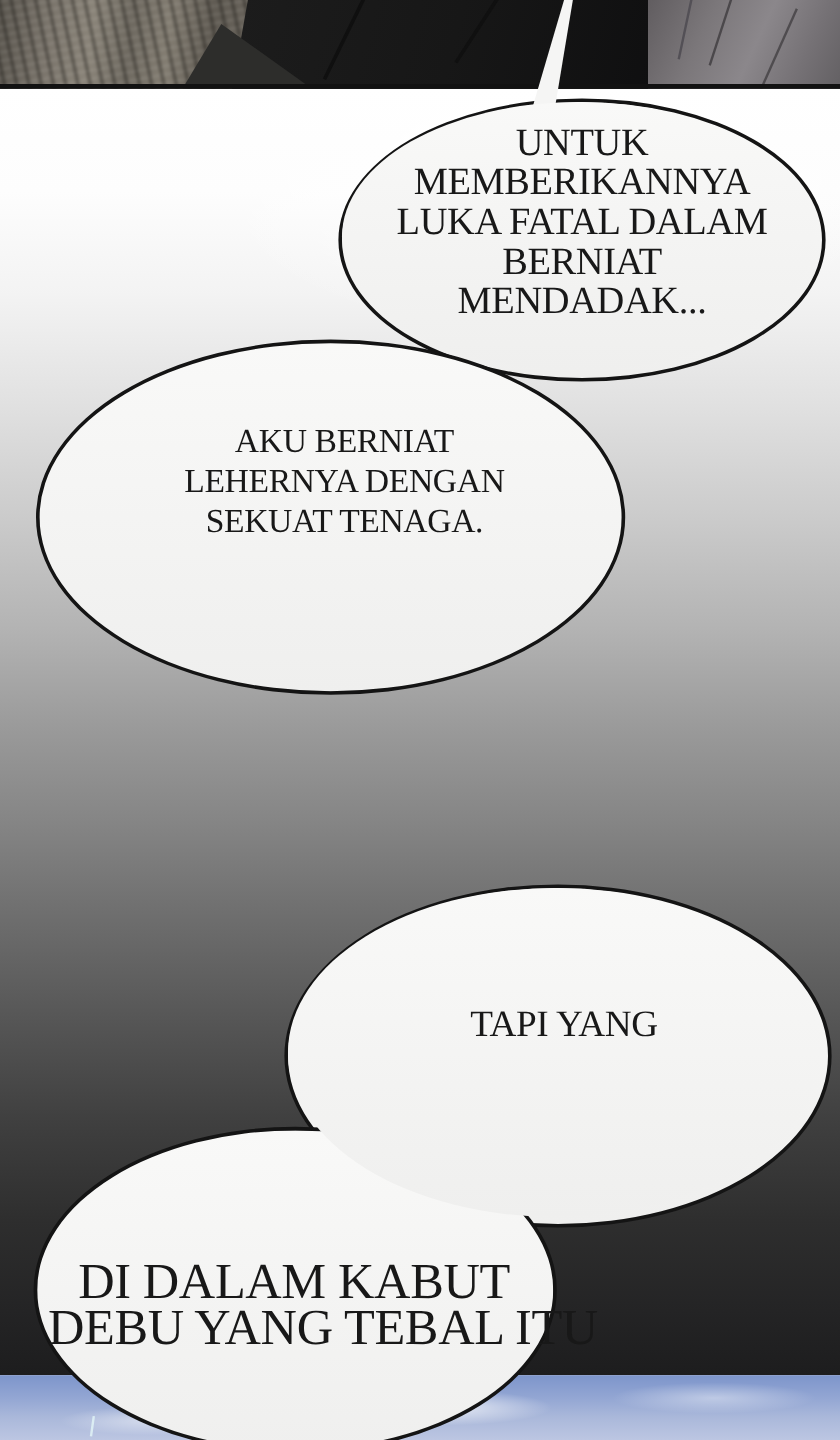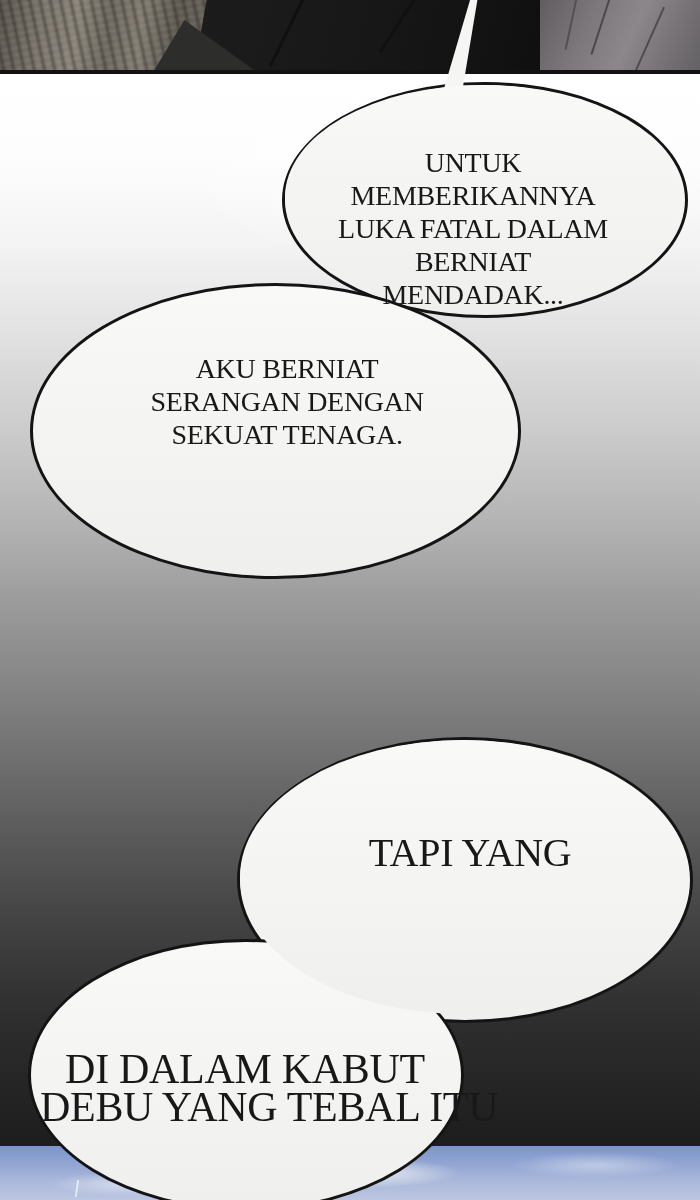--- a/index.html
+++ b/index.html
@@ -89,23 +89,23 @@
     position:absolute; left:436px; top:0; width:46px; height:94px;
     background:#f5f5f4;
     clip-path:polygon(74% 0, 90% 0, 56% 100%, 14% 100%);
   }
   
   .btext{
     position:absolute; text-align:center; color:var(--text-color,#181818);
     letter-spacing:-0.3px; white-space:nowrap;
   }
   .btext span{display:block;}
-  .t1{left:288px; top:102px;  width:370px; font-size:28px; line-height:33px;margin-top:44px;}
+  .t1{left:300px; top:102px;  width:370px; font-size:32px; line-height:33px;}
   .t2{left:72px;  top:352px;  width:430px; font-size:28px; line-height:33px;}
-  .t3{left:280px; top:834px;  width:380px; font-size:40px; line-height:38px;}
+  .t3{left:280px; top:834px;  width:380px; font-size:31px; line-height:38px;}
   .t4{left:40px;  top:1050px; width:410px; font-size:42px; line-height:38px;}
 </style>
 </head>
 <body>
 
 <div class="page">
 
   <div class="bg"></div>
   <div class="bg-highlight"></div>
 
@@ -140,21 +140,21 @@
 
   <div class="btext t1">
     <span>UNTUK</span>
     <span>MEMBERIKANNYA</span>
     <span>LUKA FATAL DALAM</span>
     <span>BERNIAT</span>
     <span>MENDADAK...</span>
   </div>
   <div class="btext t2">
     <span>AKU BERNIAT</span>
-    <span>SERANGAN DENGAN</span>
+    <span>LEHERNYA DENGAN</span>
     <span>SEKUAT TENAGA.</span>
   </div>
   <div class="btext t3">
     <span>TAPI YANG</span>
   </div>
   <div class="btext t4">
     <span>DI DALAM KABUT</span>
     <span>DEBU YANG TEBAL ITU</span>
   </div>
 

